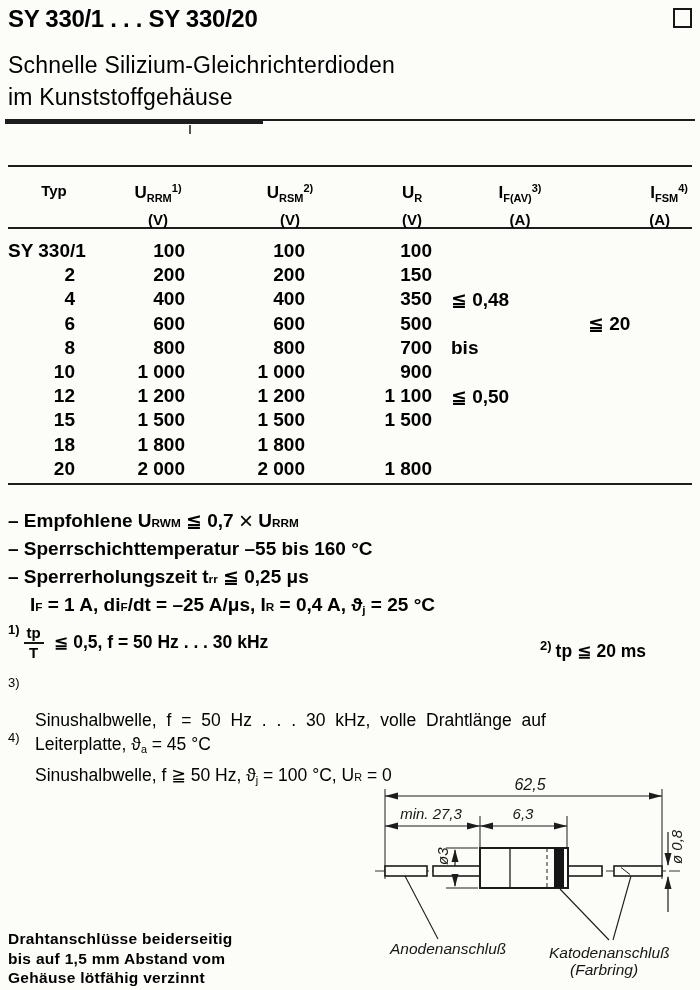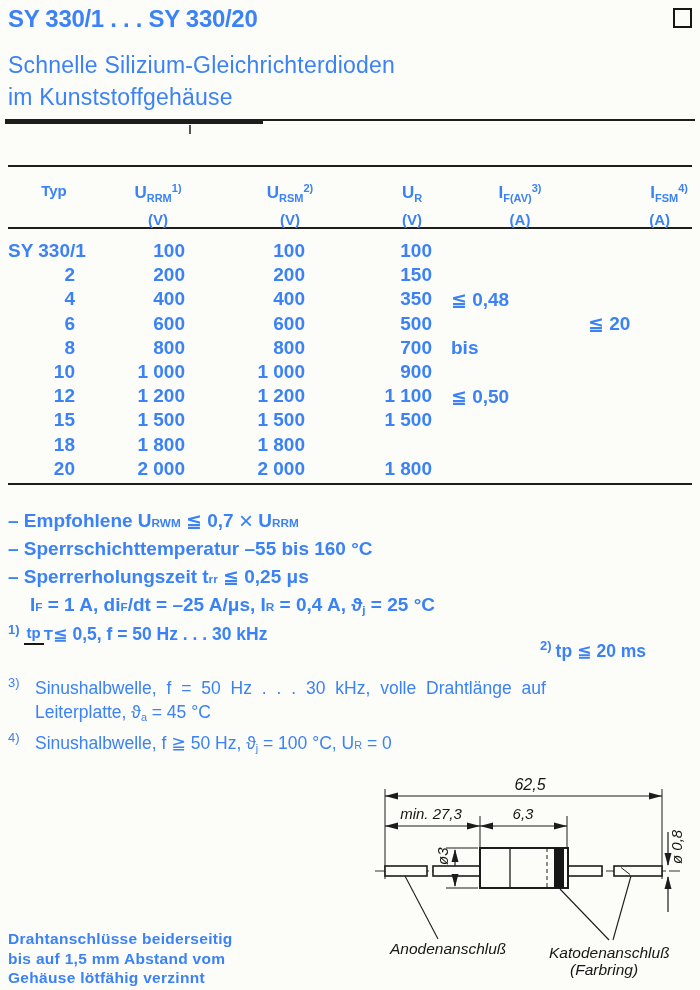--- a/index.html
+++ b/index.html
@@ -1,18 +1,18 @@
 <!DOCTYPE html>
 <html><head>
 <meta charset="utf-8">
 <style>
   html,body{margin:0;padding:0;background:#ffffff;}
   .page{
     position:relative;width:700px;height:990px;overflow:hidden;
-    background:#fcfcf8;color:#3b82f6;
+    background:#fcfcf8;color:#000000;
     font-family:"Liberation Sans","DejaVu Sans",sans-serif;
   }
   .abs{position:absolute;}
   
   .title{font-size:24px;font-weight:700;letter-spacing:-0.3px;white-space:nowrap;}
   .sqmark{width:15px;height:16px;border:2.5px solid #161616;}
   .subtitle{font-size:23px;font-weight:400;letter-spacing:0.2px;white-space:nowrap;}
   .rule{left:8px;width:684px;height:0;border-top:2.5px solid #1d1d1d;position:absolute;}
   .rule-thickleft{left:5px;width:258px;height:3px;background:#1d1d1d;position:absolute;}
   .tick{width:2px;height:9px;background:#555;position:absolute;}
@@ -39,28 +39,28 @@
   .notes{left:8px;top:507px;width:688px;position:absolute;}
   .nline{height:28px;line-height:28px;font-size:19px;font-weight:700;white-space:nowrap;}
   .nline.indent{padding-left:22px;}
   .ss{font-size:62%;}
   .ssl{font-size:62%;vertical-align:-3px;}
   .cross{font-size:24px;font-weight:400;vertical-align:-2px;}
   
   .fn1{left:8px;top:624px;display:flex;align-items:center;font-size:17.5px;font-weight:700;position:absolute;white-space:nowrap;}
   .fnm{font-size:13px;font-weight:700;}
   .fn1 .fnm{align-self:flex-start;margin-top:-2px;margin-right:4px;}
-  .frac{display:inline-flex;flex-direction:row;align-items:center;font-size:15px;line-height:1.15;}
+  .frac{display:inline-flex;flex-direction:column;align-items:center;font-size:15px;line-height:1.15;}
   .frac .ft{padding:0 3px 1px;border-bottom:2px solid #161616;}
-  .fn1 .rest{}
+  .fn1 .rest{margin-left:10px;}
   .fn2{left:540px;top:638px;font-size:17.5px;font-weight:700;position:absolute;white-space:nowrap;}
   .fn2 .fnm{vertical-align:7px;margin-right:4px;}
   .fnblock{left:8px;width:688px;display:flex;position:absolute;font-size:17.5px;font-weight:400;}
   .fnblock .fnm{flex:0 0 27px;font-weight:400;margin-top:-1px;}
-  .fnbody{line-height:24px;}
+  .fnbody{line-height:24px;margin-top:32px;}
   .wsp{word-spacing:5px;}
   
   .dlabel{font-style:italic;}
   .footer-note{left:8px;top:929px;font-size:15.5px;font-weight:700;line-height:19.5px;letter-spacing:0.3px;position:absolute;}
 </style>
 </head>
 <body>
 
 <div class="page">
 

